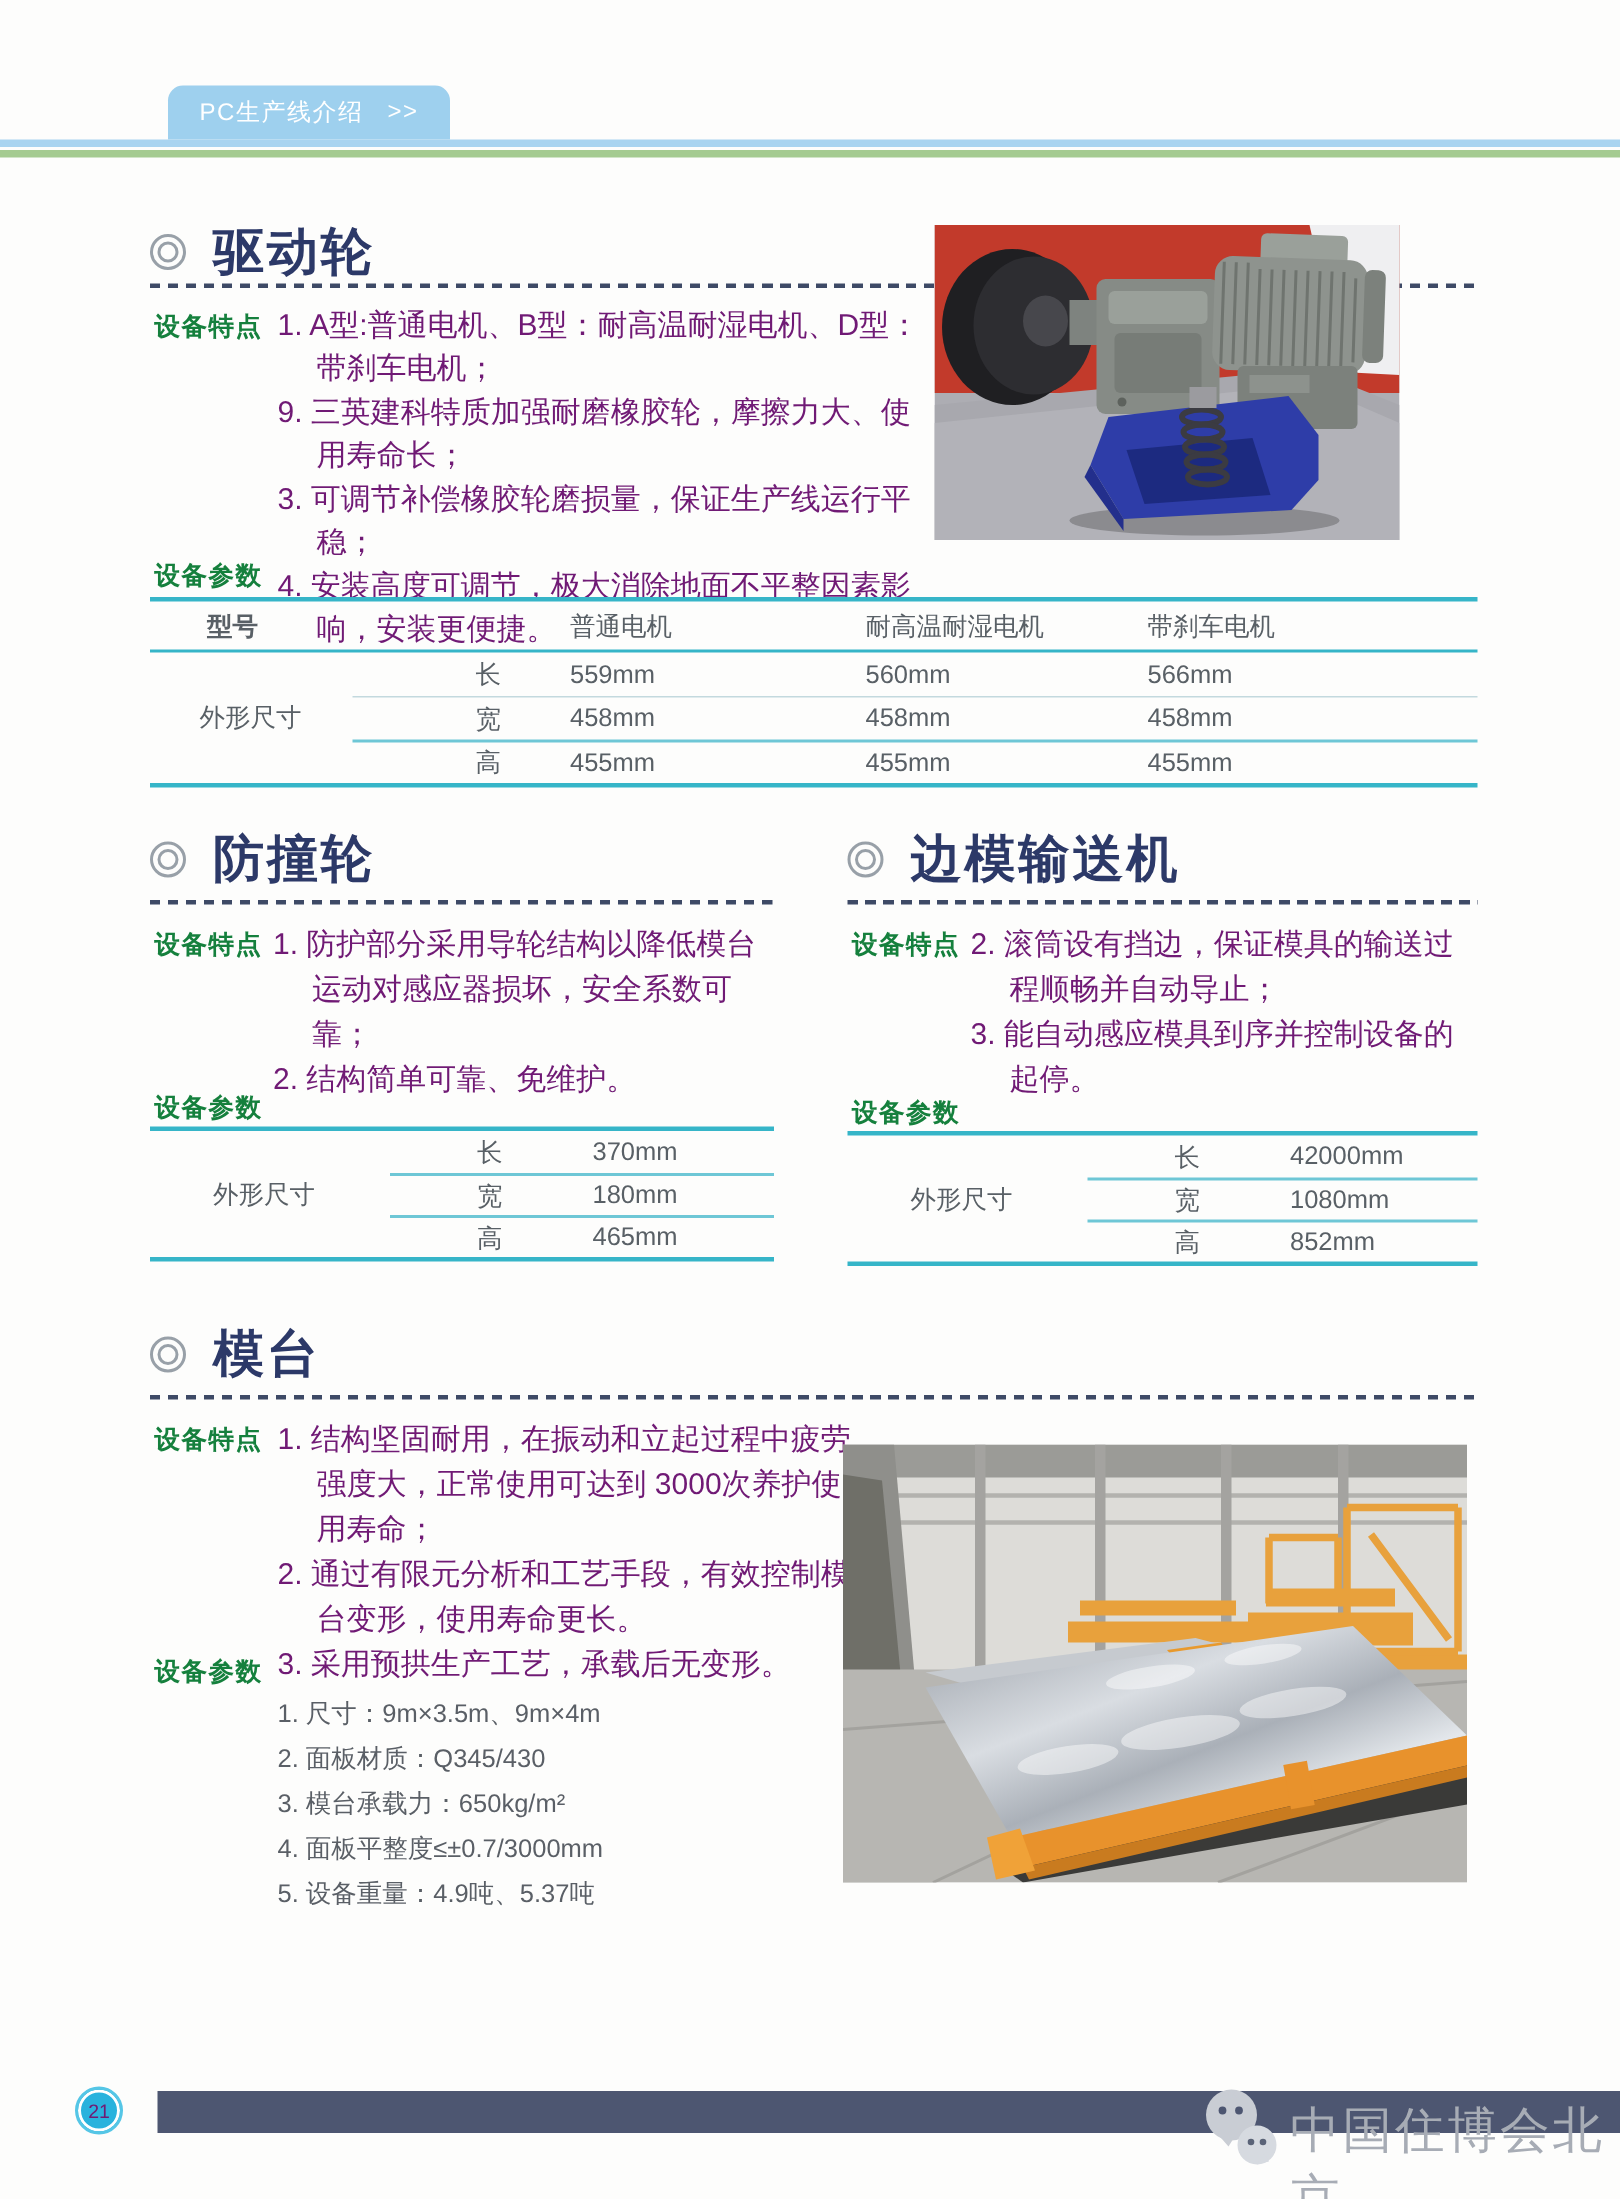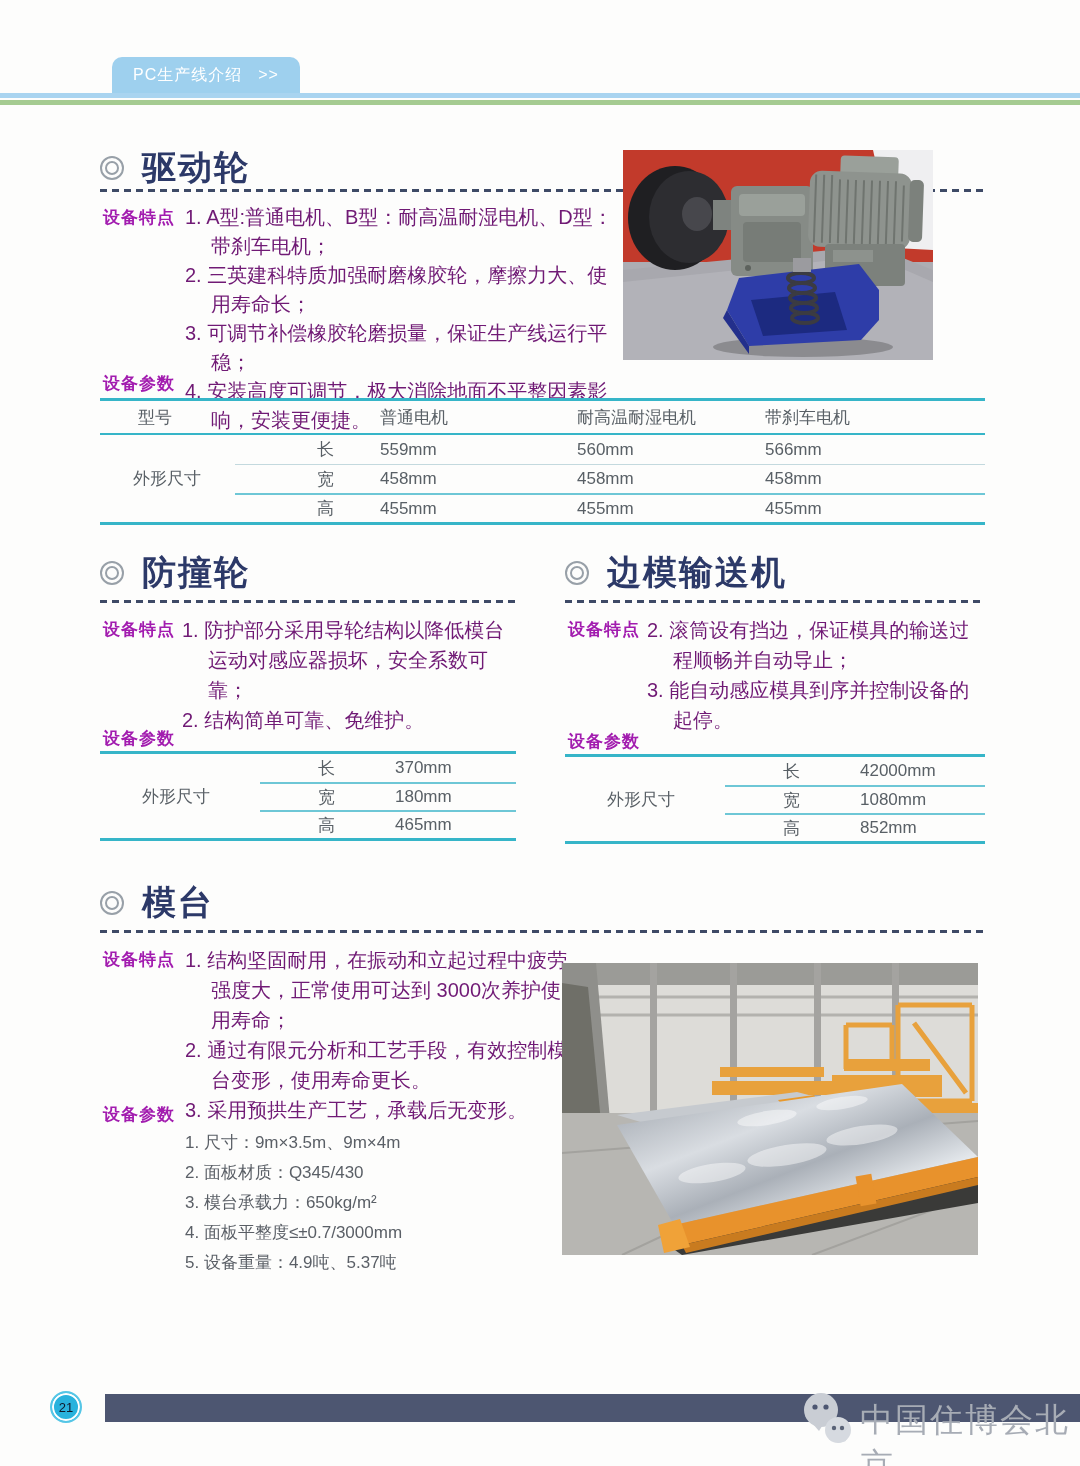--- a/index.html
+++ b/index.html
@@ -18,34 +18,34 @@
   
   .sec-title { position:absolute; display:flex; align-items:center; gap:18px; color:#2c3968; }
   .sec-title .txt { font-size:34px; font-weight:bold; letter-spacing:2px; }
   .bullseye { width:24px; height:24px; border:2px solid #98a0a8; border-radius:50%;
               display:flex; align-items:center; justify-content:center; flex:0 0 auto; }
   .bullseye::after { content:""; width:10px; height:10px; border:2px solid #98a0a8; border-radius:50%; }
 
   .dashes { position:absolute; height:3px;
             background-image:repeating-linear-gradient(90deg,#3e4a66 0 7px,transparent 7px 12px); }
 
-  .lbl { position:absolute; font-size:17px; font-weight:bold; color:#a21caf; letter-spacing:1px; }
+  .lbl { position:absolute; font-size:17px; font-weight:bold; color:#15803d; letter-spacing:1px; }
 
   .feat-list { position:absolute; font-size:20px; color:#701a75; }
   .feat-list p { padding-left:26px; text-indent:-26px; }
   .lh29 p { line-height:29px; }
   .lh30 p { line-height:30px; }
 
   
   .ptable-big { position:absolute; left:100px; top:398px; width:885px;
                 border-top:3px solid #36b5c8; border-bottom:3px solid #36b5c8;
                 font-size:17px; color:#596066; }
   .ptable-big .thead { display:grid; grid-template-columns:135px 145px 197px 188px 1fr;
                        height:34px; align-items:center; border-bottom:2px solid #36b5c8; }
-  .ptable-big .thead .c1 { padding-left:38px; }
+  .ptable-big .thead .c1 { padding-left:38px;font-weight:bold; }
   .ptable-big .tbody { display:grid; grid-template-columns:135px 1fr; }
   .ptable-big .group { display:flex; align-items:center; padding-left:33px; }
   .ptable-big .trow { display:grid; grid-template-columns:145px 197px 188px 1fr; height:29px; align-items:center; }
   .ptable-big .trow.sep1 { border-top:1px solid #c3d9de; }
   .ptable-big .trow.sep2 { border-top:2px solid #6ec7d6; }
   .ptable-big .dim { padding-left:82px; }
 
   
   .ptable-small { position:absolute; width:416px;
                   border-top:3px solid #36b5c8; border-bottom:3px solid #36b5c8;
@@ -61,21 +61,21 @@
   .num-list p { line-height:30px; }
 
   .photo { position:absolute; z-index:2; }
   .photo svg { display:block; }
 
   
   .footer-bar { position:absolute; left:105px; top:1394px; width:975px; height:28px; background:#4d5671; }
   .page-badge { position:absolute; left:50px; top:1391px; width:32px; height:32px; border-radius:50%;
                 background:#29b2dd; border:2px solid #55c6e6; box-shadow:inset 0 0 0 2px #ffffff;
                 display:flex; align-items:center; justify-content:center;
-                color:#0f172a; font-size:13px; z-index:3; }
+                color:#701a75; font-size:13px; z-index:3; }
   .brand { position:absolute; left:800px; top:1390px; display:flex; align-items:flex-start; gap:4px; z-index:3; }
   .brand .name { font-size:33px; color:#a7acb5; letter-spacing:2px; margin-top:8px; }
 </style>
 </head>
 <body>
 
 <div class="page">
 
   <div class="tab">
     <span>PC生产线介绍</span>
@@ -86,21 +86,21 @@
 
   <div class="sec-title" style="left:100px; top:145px;">
     <span class="bullseye"></span>
     <span class="txt">驱动轮</span>
   </div>
   <div class="dashes" style="left:100px; top:189px; width:885px;"></div>
 
   <div class="lbl" style="left:103px; top:206px;">设备特点</div>
   <div class="feat-list lh29" style="left:185px; top:203px; width:430px;">
     <p>1. A型:普通电机、B型：耐高温耐湿电机、D型：带刹车电机；</p>
-    <p>2. 三英建科特质加强耐磨橡胶轮，摩擦力大、使用寿命长；</p>
+    <p>9. 三英建科特质加强耐磨橡胶轮，摩擦力大、使用寿命长；</p>
     <p>3. 可调节补偿橡胶轮磨损量，保证生产线运行平稳；</p>
     <p>4. 安装高度可调节，极大消除地面不平整因素影响，安装更便捷。</p>
   </div>
 
   <div class="photo" style="left:623px; top:150px;">
     <svg width="310" height="210" viewBox="0 0 310 210">
       <rect width="310" height="210" fill="#adadb3"></rect>
       <rect x="0" y="0" width="310" height="112" fill="#c23a2b"></rect>
       <polygon points="250,0 310,0 310,100 272,98" fill="#efeff1"></polygon>
       <polygon points="0,120 250,96 310,120 310,210 0,210" fill="#a8a8ae"></polygon>

